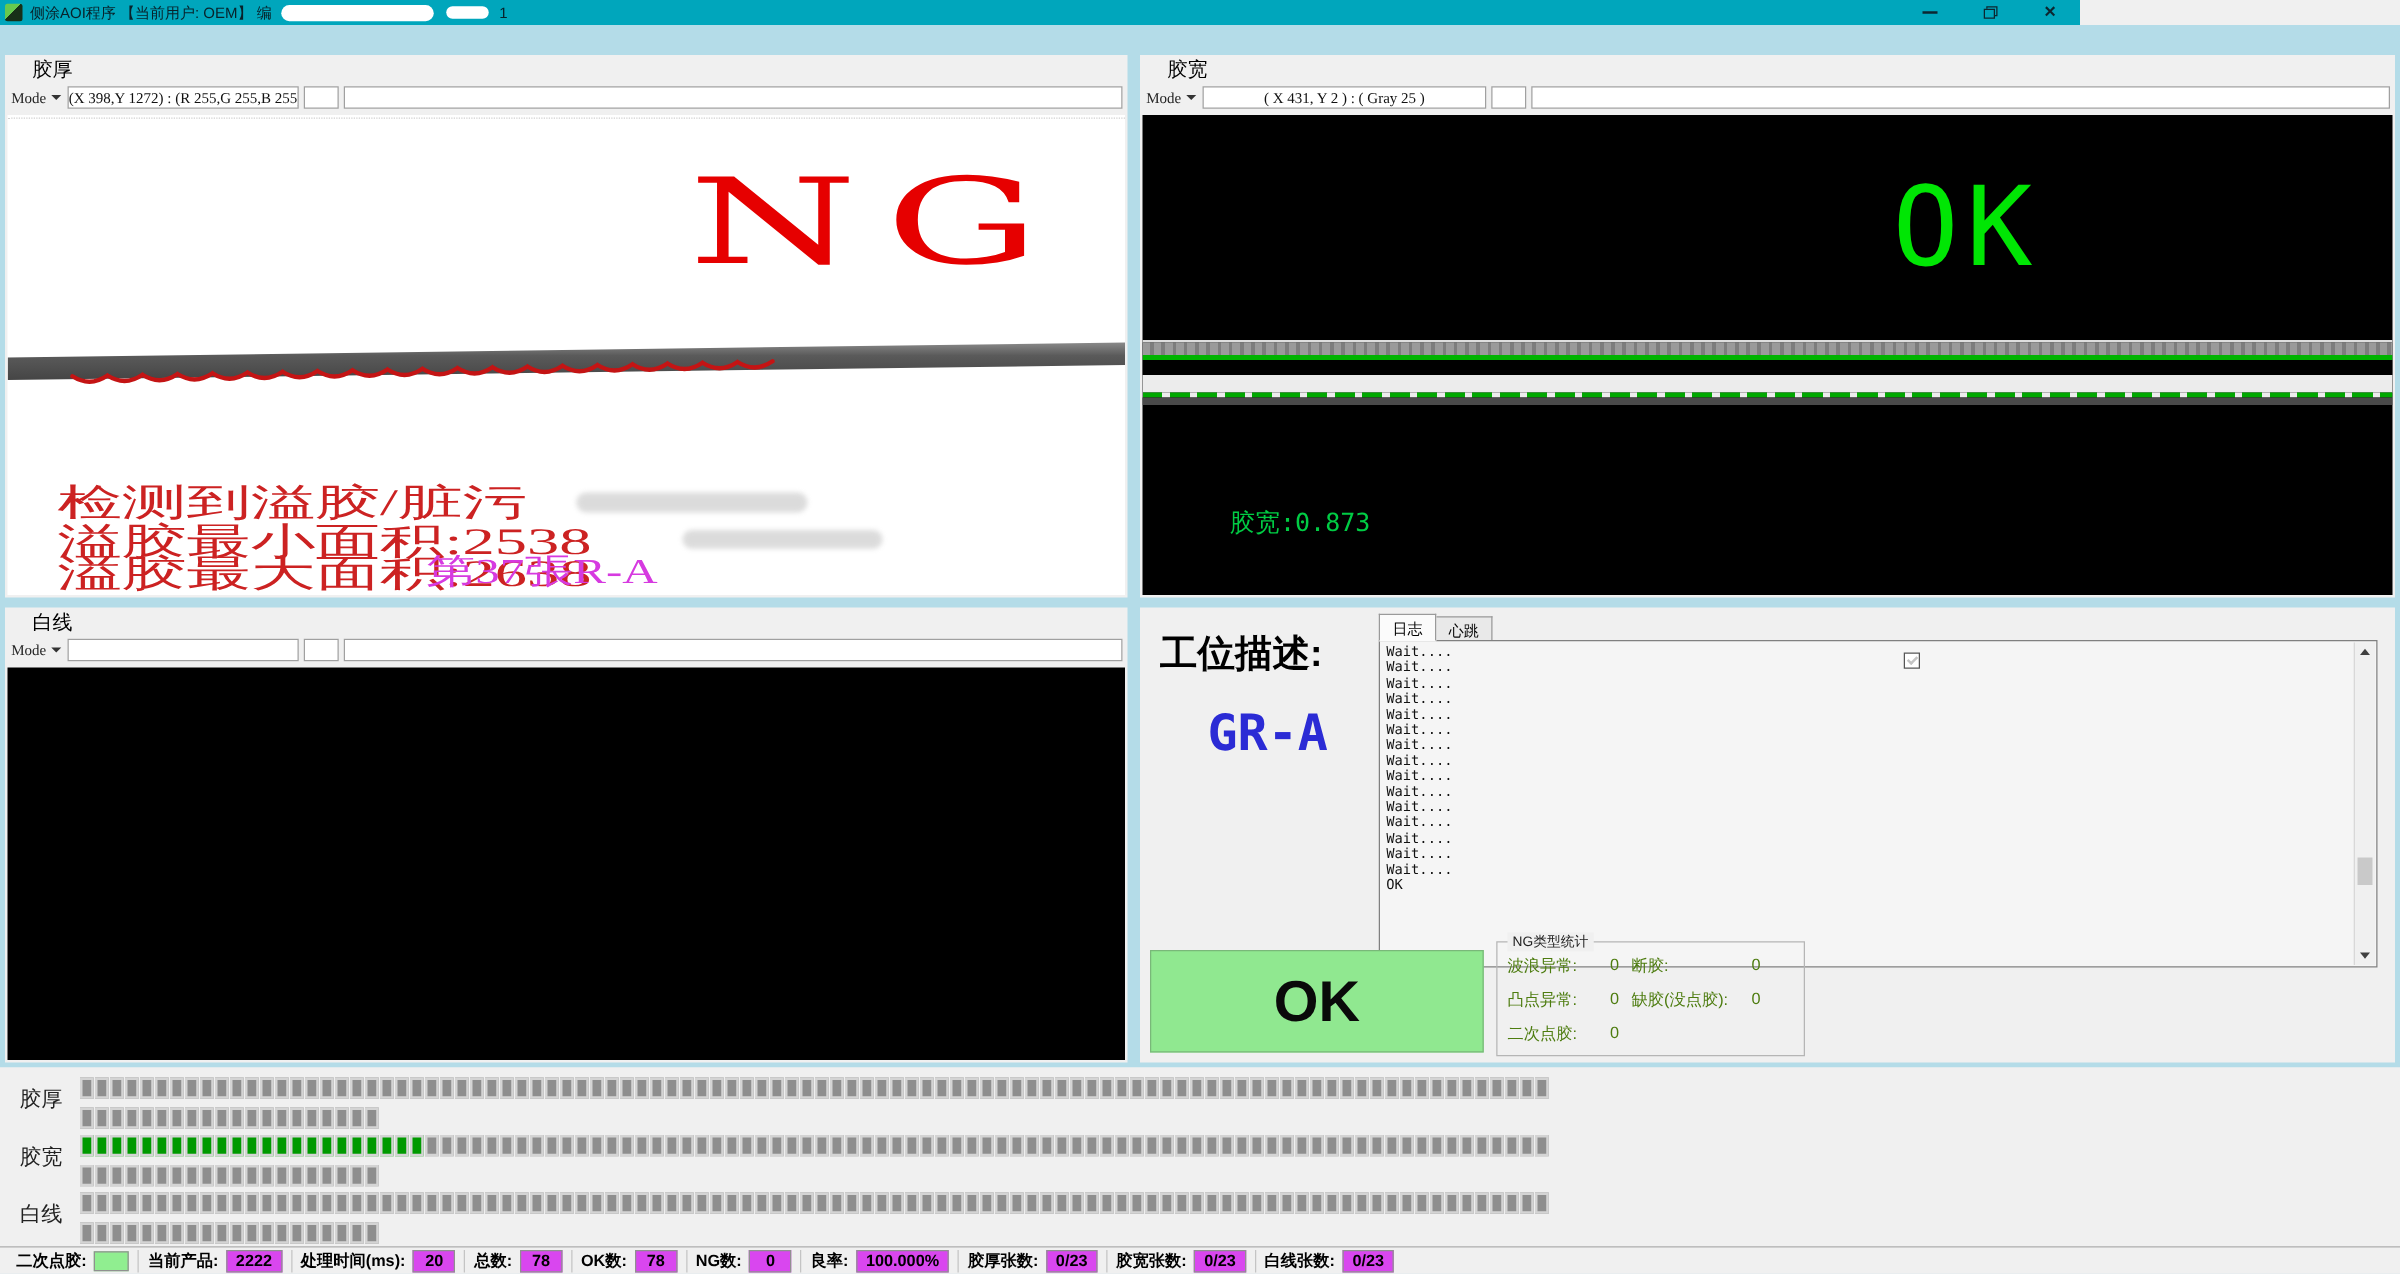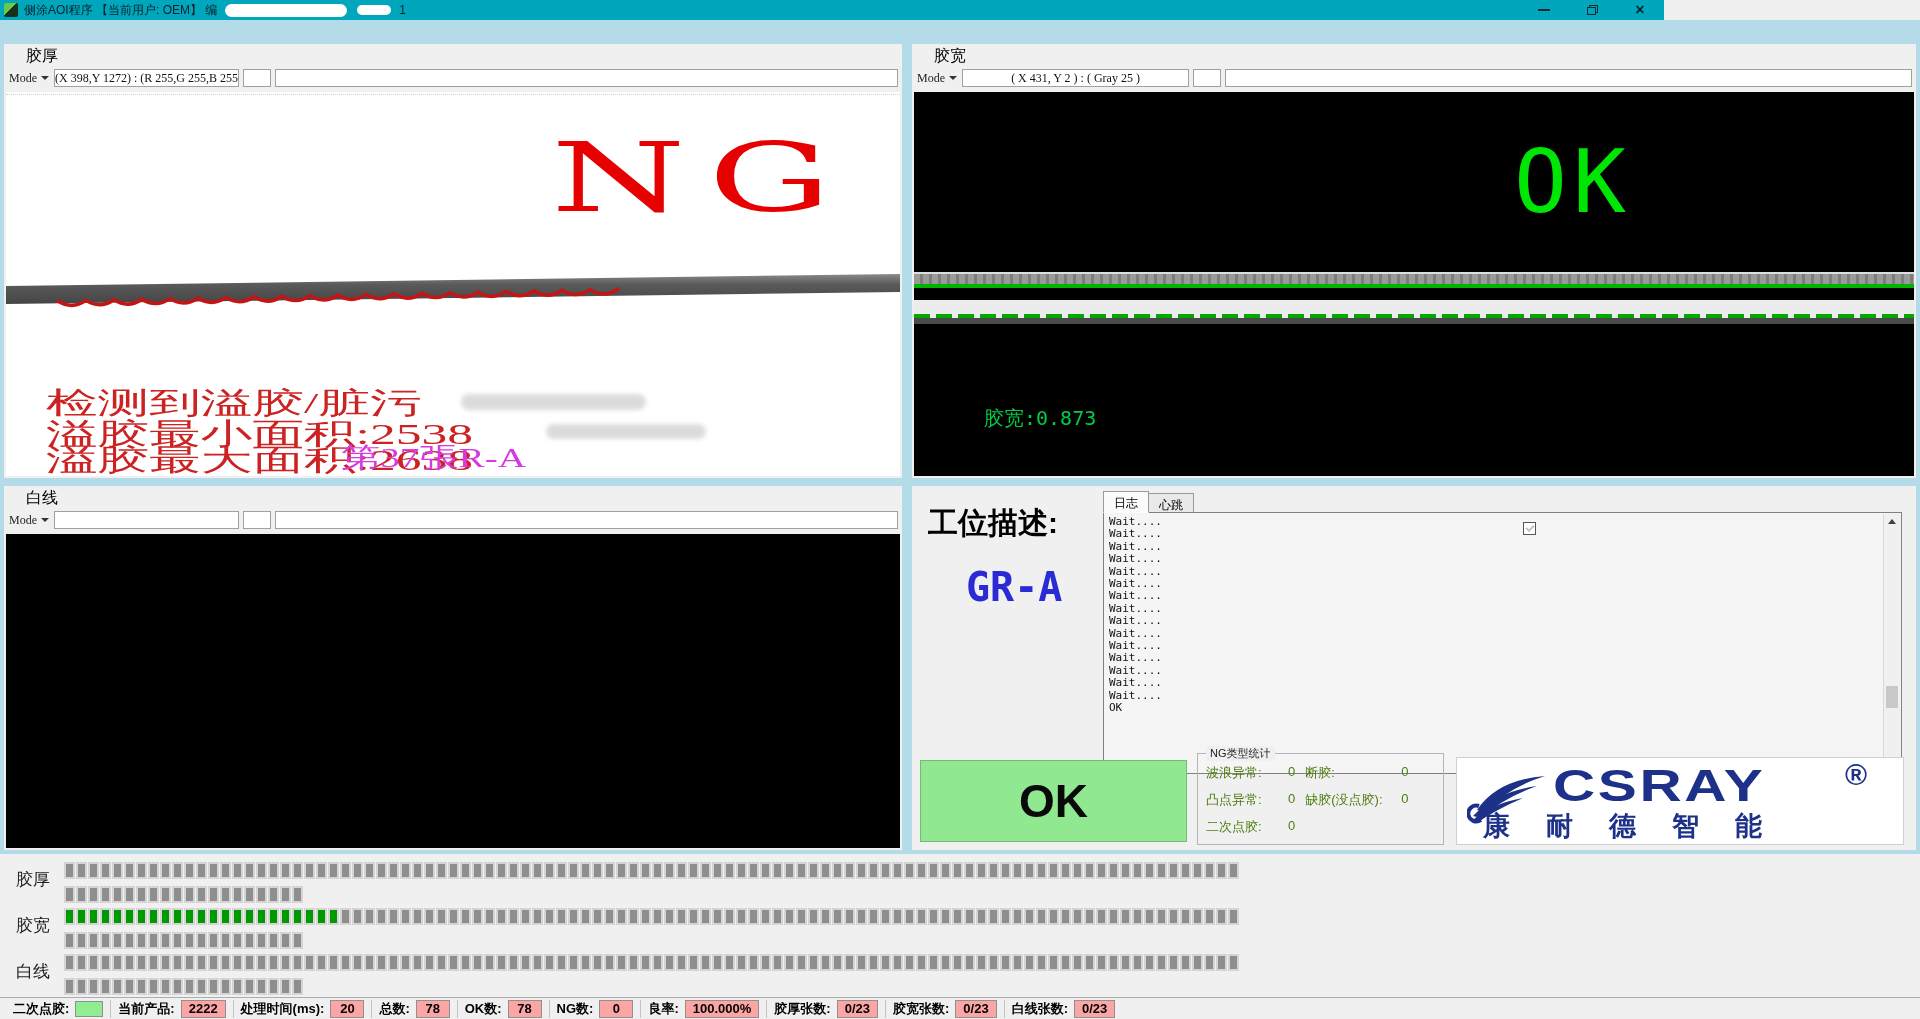--- a/index.html
+++ b/index.html
@@ -121,21 +121,21 @@
   .strip-label{position:absolute;left:16px;font-size:17px;color:#222;}
   .cell-row{position:absolute;left:64px;display:flex;}
   .cell{width:7px;height:13px;background:#8e8e8e;border:2px solid #d4d4d4;margin-right:1px;flex:none;}
   .cell.on{background:var(--ind-green,#009a00);}
 
   
   .statusbar{position:absolute;left:0;top:997px;width:1920px;height:22px;background:#f0f0f0;border-top:1px solid #adadad;
              display:flex;align-items:center;padding-left:6px;box-sizing:border-box;}
   .st-group{display:flex;align-items:center;gap:6px;padding:0 7px;}
   .st-label{font-size:13px;font-weight:bold;color:#000;white-space:nowrap;}
-  .st-value{min-width:18px;height:16px;line-height:16px;border:1px solid #909090;background:#fca5a5;
+  .st-value{min-width:18px;height:16px;line-height:16px;border:1px solid #909090;background:#d946ef;
             padding:0 7px;font-size:13px;font-weight:bold;color:#000;text-align:center;white-space:nowrap;}
   .st-swatch{width:26px;height:14px;background:var(--net-green,#90ee90);border:1px solid #909090;}
   .st-sep{width:1px;height:18px;background:#c4c4c4;}
 </style>
 </head>
 <body>
 
 <div class="titlebar">
   <span class="app-icon"></span>
   <span class="title-text">侧涂AOI程序 【当前用户: OEM】 编</span>
@@ -322,31 +322,20 @@
               <span class="ng-value">0</span>
             </div>
             <div class="ng-row">
               <span class="ng-label">缺胶(没点胶):</span>
               <span class="ng-value">0</span>
             </div>
           </div>
       </div>
     </div>
 
-    <div class="logo-box">
-      <svg style="position:absolute;left:10px;top:12px;" width="84" height="54" viewBox="0 0 84 54">
-        <path d="M10,40 Q30,10 78,6 Q40,18 18,42 Z" fill="#1d3189"></path>
-        <path d="M6,46 Q28,22 70,16 Q36,28 14,48 Z" fill="#1d3189"></path>
-        <path d="M4,52 Q22,34 56,28 Q28,40 10,53 Z" fill="#1d3189"></path>
-        <path d="M14,50 a8,8 0 1,1 -2,-14" fill="none" stroke="#1d3189" stroke-width="4"></path>
-      </svg>
-      <span class="brand">CSRAY</span>
-      <span class="brand-reg">®</span>
-      <span class="brand-sub">康耐德智能</span>
-    </div>
   </div>
 </div>
 
 <div class="strips" id="strips">
     <div class="strip-label" style="top: 14px;">胶厚</div>
     <div class="cell-row" style="top: 8px;">
       <span class="cell"></span>
       <span class="cell"></span>
       <span class="cell"></span>
       <span class="cell"></span>

